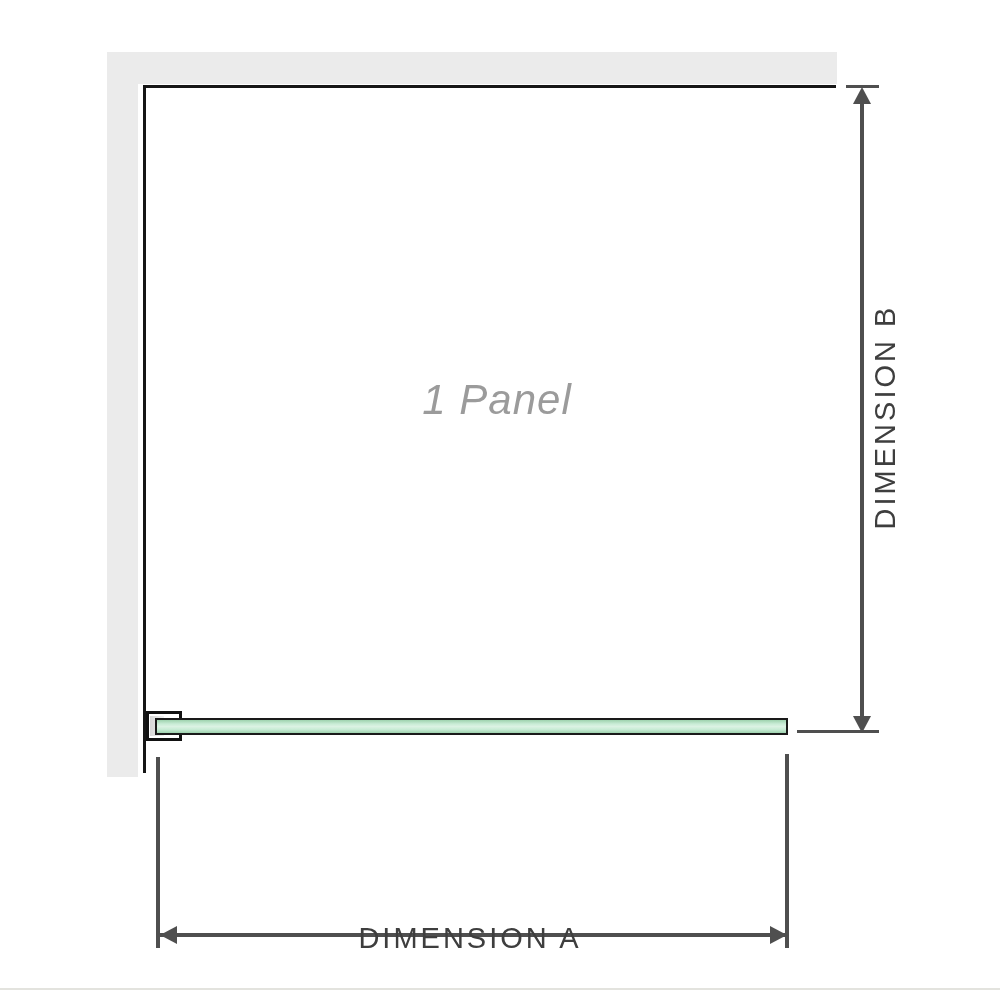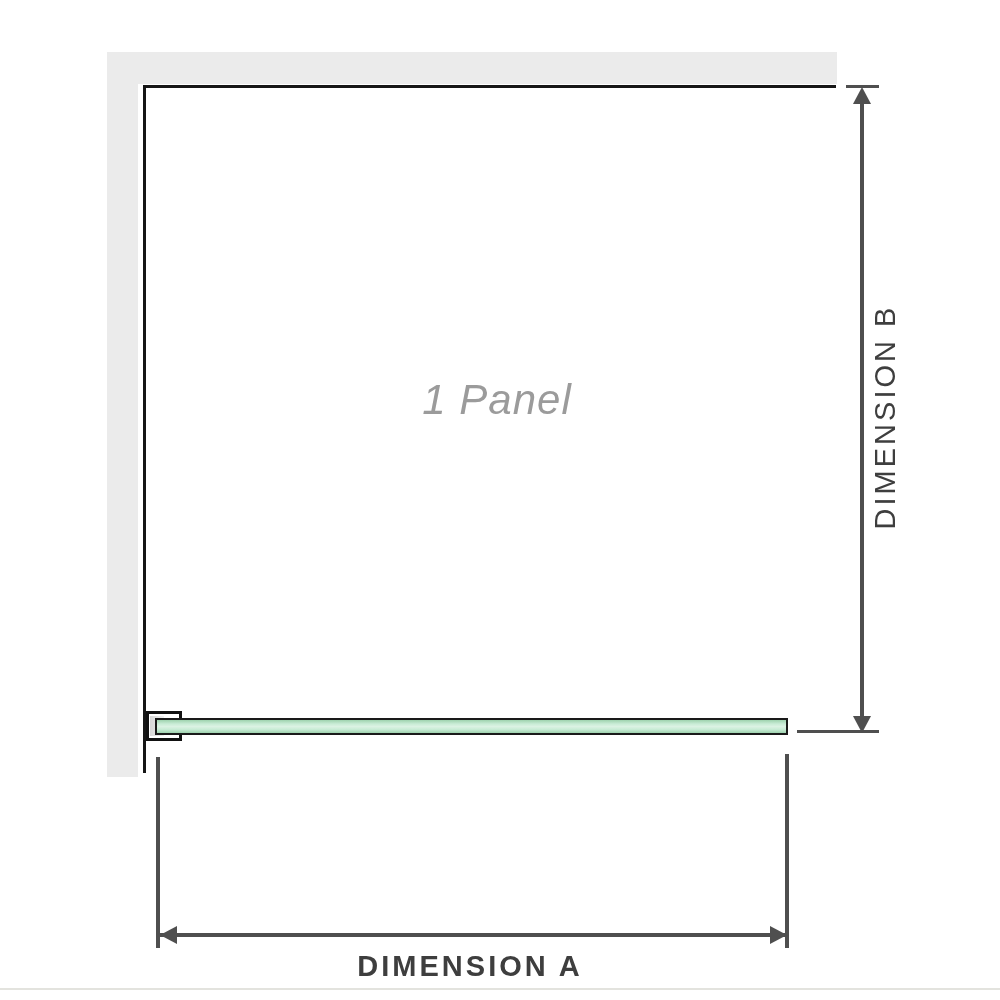--- a/index.html
+++ b/index.html
@@ -73,23 +73,22 @@
     white-space: nowrap;
   }
   .dim-label {
     font-size: 29px;
     font-weight: 300;
     letter-spacing: 3px;
     color: #3e3e3e;
     white-space: nowrap;
   }
   .dimA-label {
-    left: 470px; top: 966px;
+    left: 470px; top: 938px;
     transform: translate(-50%, -50%);
-    font-weight: bold;
   }
   .dimB-label {
     left: 885px; top: 417px;
     transform: translate(-50%, -50%) rotate(-90deg);
   }
 
   
   .bottom-rule { left: 0; top: 988px; width: 1000px; height: 2px; background: #e3e3de; }
 </style>
 </head>

